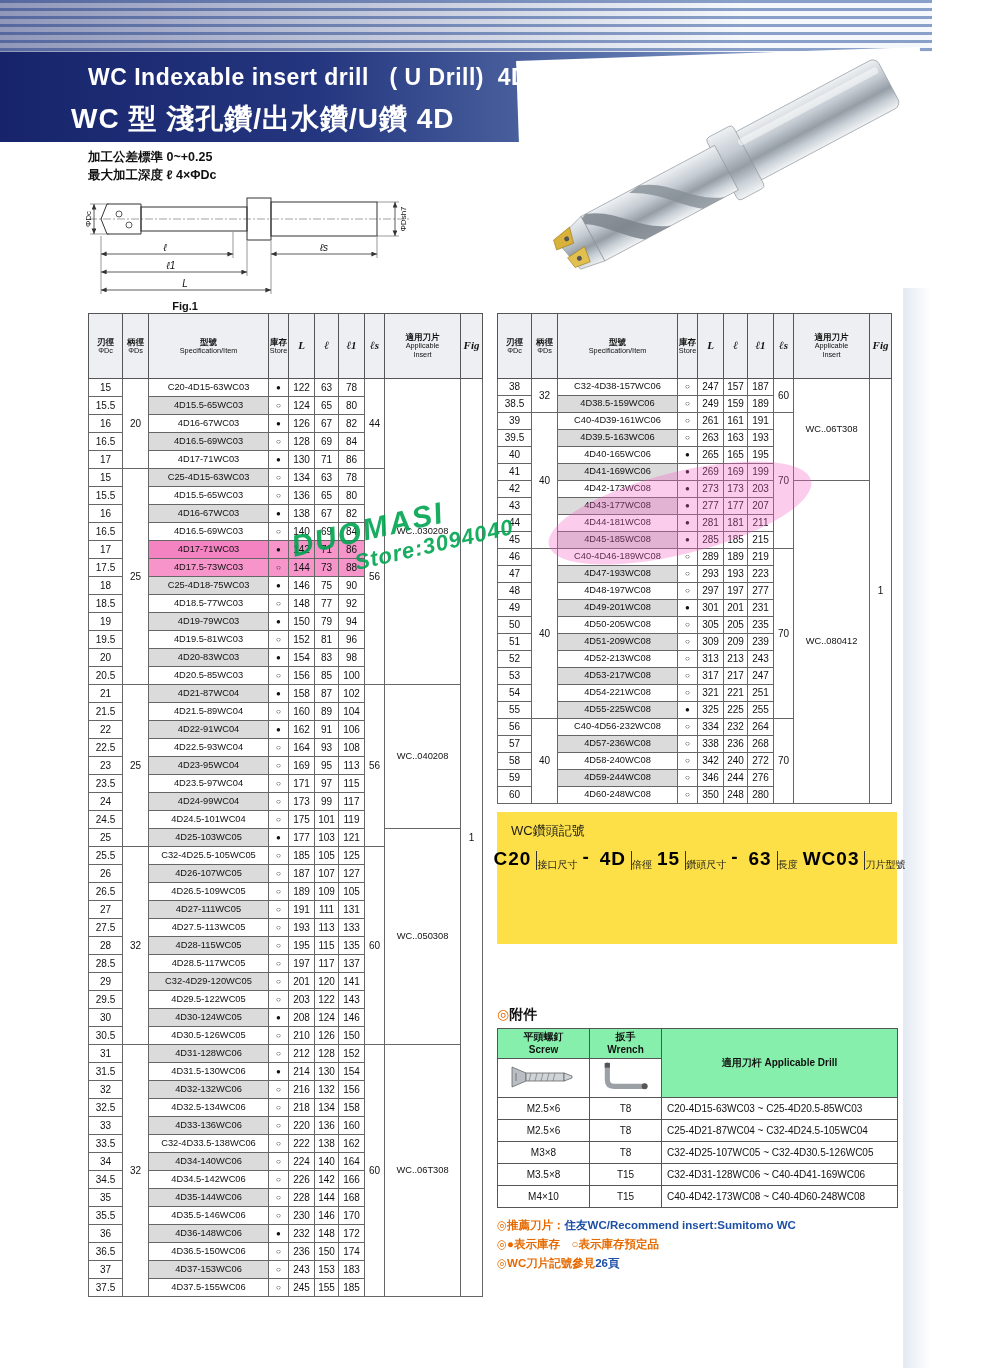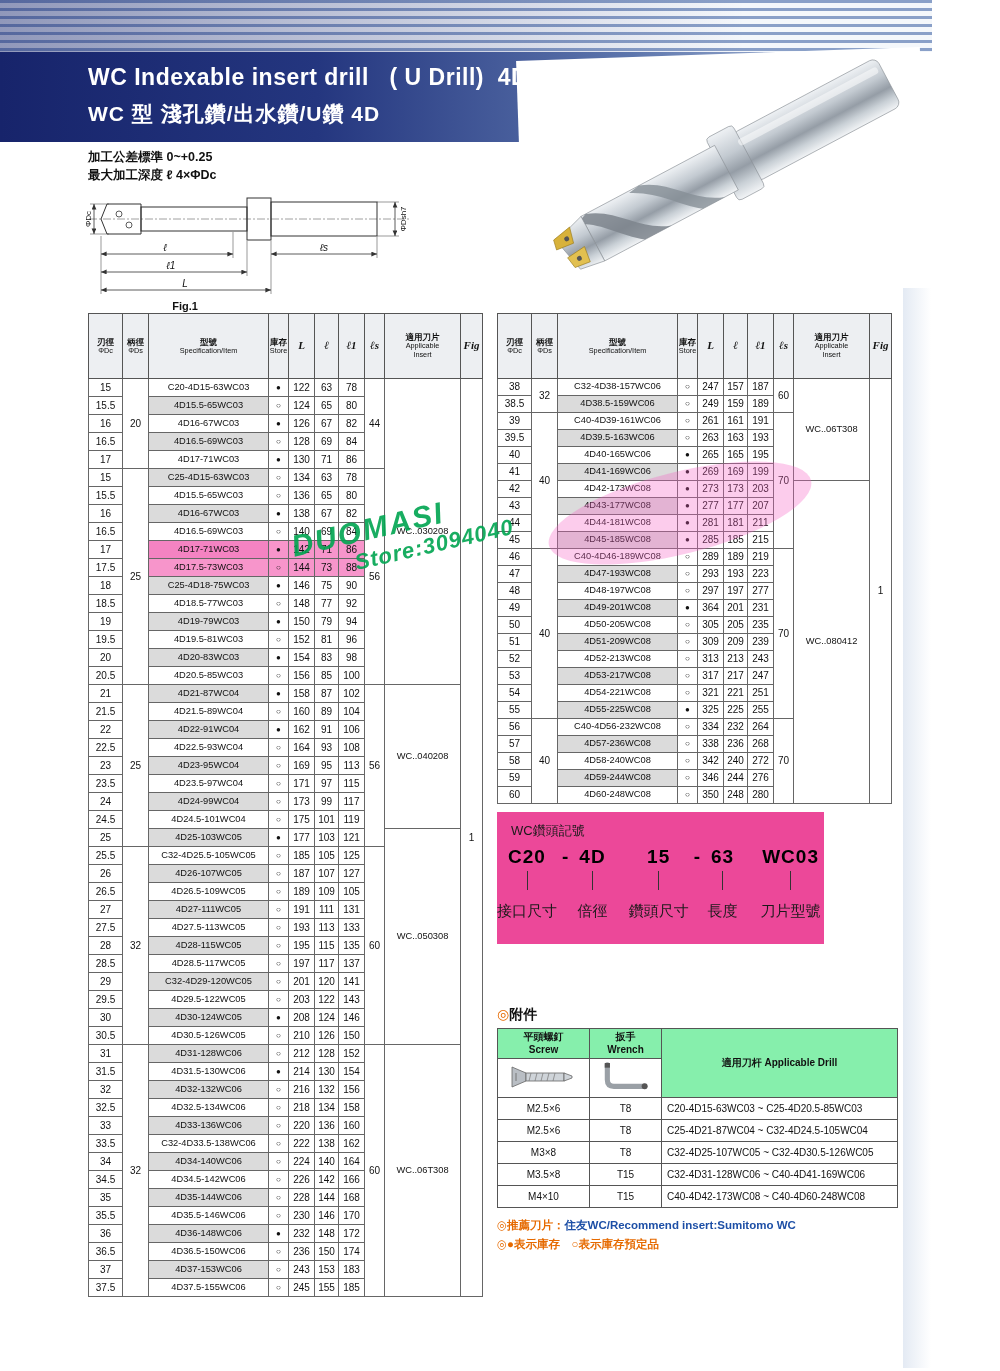--- a/index.html
+++ b/index.html
@@ -7,21 +7,21 @@
         font-family:"Liberation Sans","DejaVu Sans",sans-serif;color:#111;}
 
   
   .stripes{position:absolute;left:0;top:0;width:932px;height:52px;
     background:
       linear-gradient(90deg,rgba(23,36,107,.45),rgba(255,255,255,0) 80%),
       repeating-linear-gradient(180deg,#8aa0c8 0 3px,#f4f7fb 3px 8px);}
   .titleband{position:absolute;left:0;top:52px;width:906px;height:90px;
     background:linear-gradient(90deg,#17246b 0%,#24367f 35%,#5d76ad 70%,#a9b9d6 92%,#cfd9ea 100%);}
   .titleband .t1{position:absolute;left:88px;top:12px;color:#fff;font-size:23px;font-weight:bold;letter-spacing:.5px;white-space:pre;}
-  .titleband .t2{position:absolute;left:88px;top:48px;color:#fff;font-size:21px;font-weight:bold;letter-spacing:1px;white-space:pre;}
+  .titleband .t2{position:absolute;left:71px;top:48px;color:#fff;font-size:28px;font-weight:bold;letter-spacing:1px;white-space:pre;}
 
   
   .photo{position:absolute;left:520px;top:54px;width:404px;height:232px;background:#fff;transform:rotate(-2deg);}
   .photo svg{width:100%;height:100%;}
 
   
   .technote{position:absolute;left:88px;top:148px;font-size:12.5px;font-weight:bold;line-height:1.45;}
   .figwrap{position:absolute;left:84px;top:174px;width:332px;height:142px;}
   .figwrap svg{width:100%;height:100%;}
 
@@ -36,28 +36,28 @@
   .spec-table td.alt{background:#dbdbdb;}
   .spec-table td.c-store{font-size:8px;}
   .spec-table td.c-ins{font-size:9.3px;}
   .spec-table tr.grp td{border-top:1.6px solid #222;}
   .spec-table tr.hl td.c-spec,.spec-table tr.hl td.c-store,.spec-table tr.hl td.c-num{background:#f795cb;}
   .spec-table tr.hl td.alt{background:#f483c2;}
   #left-table{left:88px;top:313px;width:394px;}
   #right-table{left:497px;top:313px;width:394px;}
 
   
-  .denbox{position:absolute;left:497px;top:812px;width:327px;height:132px;background:#ec4899;}
+  .denbox{position:absolute;left:497px;top:812px;width:400px;height:132px;background:#fde047;}
   .den-title{position:absolute;left:14px;top:10px;font-size:13px;color:#1a1a1a;}
   .den-row{position:absolute;left:0;top:34px;width:100%;display:flex;justify-content:center;align-items:flex-start;}
-  .den-seg{display:flex;flex-direction:column;align-items:center;}
+  .den-seg{display:flex;flex-direction:row;align-items:center;}
   .den-gapseg{width:24px;}
   .den-part{font-size:19px;font-weight:bold;letter-spacing:1px;padding:0 5px;color:#000;}
   .den-tick{width:1px;height:19px;background:#333;margin-top:3px;}
-  .den-label{font-size:15px;margin-top:12px;white-space:nowrap;color:#1a1a1a;}
+  .den-label{font-size:10px;margin-top:12px;white-space:nowrap;color:#1a1a1a;}
 
   
   .acc-head{position:absolute;left:497px;top:1006px;font-size:14px;font-weight:bold;}
   .acc-head .ring{color:#e66a00;}
   .acc-table{position:absolute;left:497px;top:1028px;width:400px;border-collapse:collapse;table-layout:fixed;border:1.5px solid #333;background:#fff;}
   .acc-table th,.acc-table td{border:1px solid #555;text-align:center;vertical-align:middle;overflow:hidden;}
   .acc-table th{font-size:10px;font-weight:bold;line-height:1.25;padding:2px 0;background:#86efac;}
   .acc-table td{font-size:10px;height:21px;padding:0 2px;}
   .acc-table td.range{text-align:left;font-size:10px;padding-left:5px;white-space:nowrap;}
   .acc-table .iconcell{height:38px;}
@@ -805,21 +805,21 @@
           <td class="c-spec">4D48-197WC08</td>
           <td class="c-store">○</td>
           <td class="c-num">297</td>
           <td class="c-num">197</td>
           <td class="c-num">277</td>
         </tr>
         <tr>
           <td class="c-dc">49</td>
           <td class="c-spec alt">4D49-201WC08</td>
           <td class="c-store">●</td>
-          <td class="c-num">364</td>
+          <td class="c-num">301</td>
           <td class="c-num">201</td>
           <td class="c-num">231</td>
         </tr>
         <tr>
           <td class="c-dc">50</td>
           <td class="c-spec">4D50-205WC08</td>
           <td class="c-store">○</td>
           <td class="c-num">305</td>
           <td class="c-num">205</td>
           <td class="c-num">235</td>
@@ -1026,15 +1026,18 @@
           <td class="range">C40-4D42-173WC08 ~ C40-4D60-248WC08</td>
         </tr>
       </tbody>
   </table>
 
   <div class="notes">
     <div>
       <span class="orange">◎推薦刀片：</span><span class="blue">住友WC/Recommend insert:Sumitomo WC</span>
     </div>
     <div class="orange">◎●表示庫存　○表示庫存預定品</div>
+    <div>
+      <span class="orange">◎WC刀片記號參見</span><span class="blue">26頁</span>
+    </div>
   </div>
 
 </div>
 
 </body></html>

